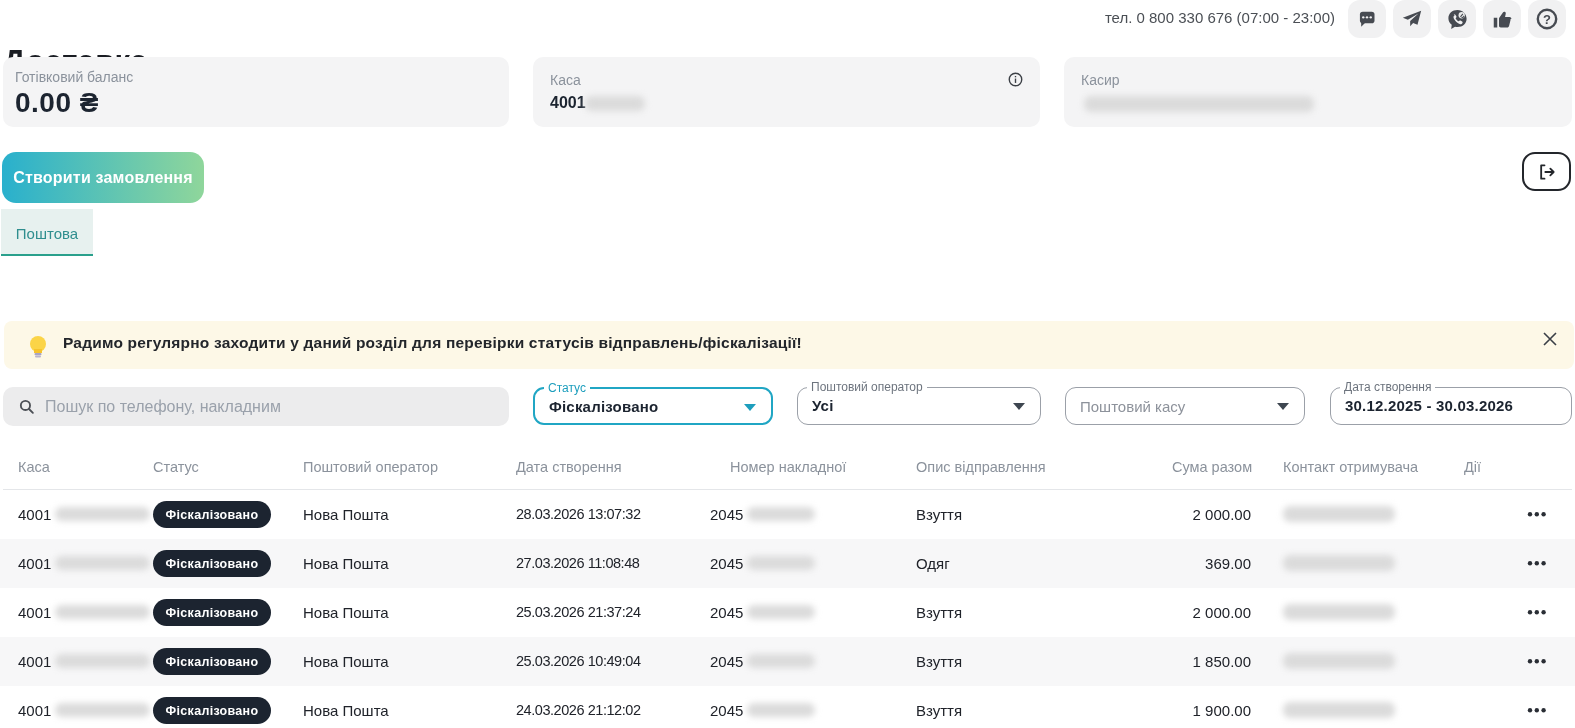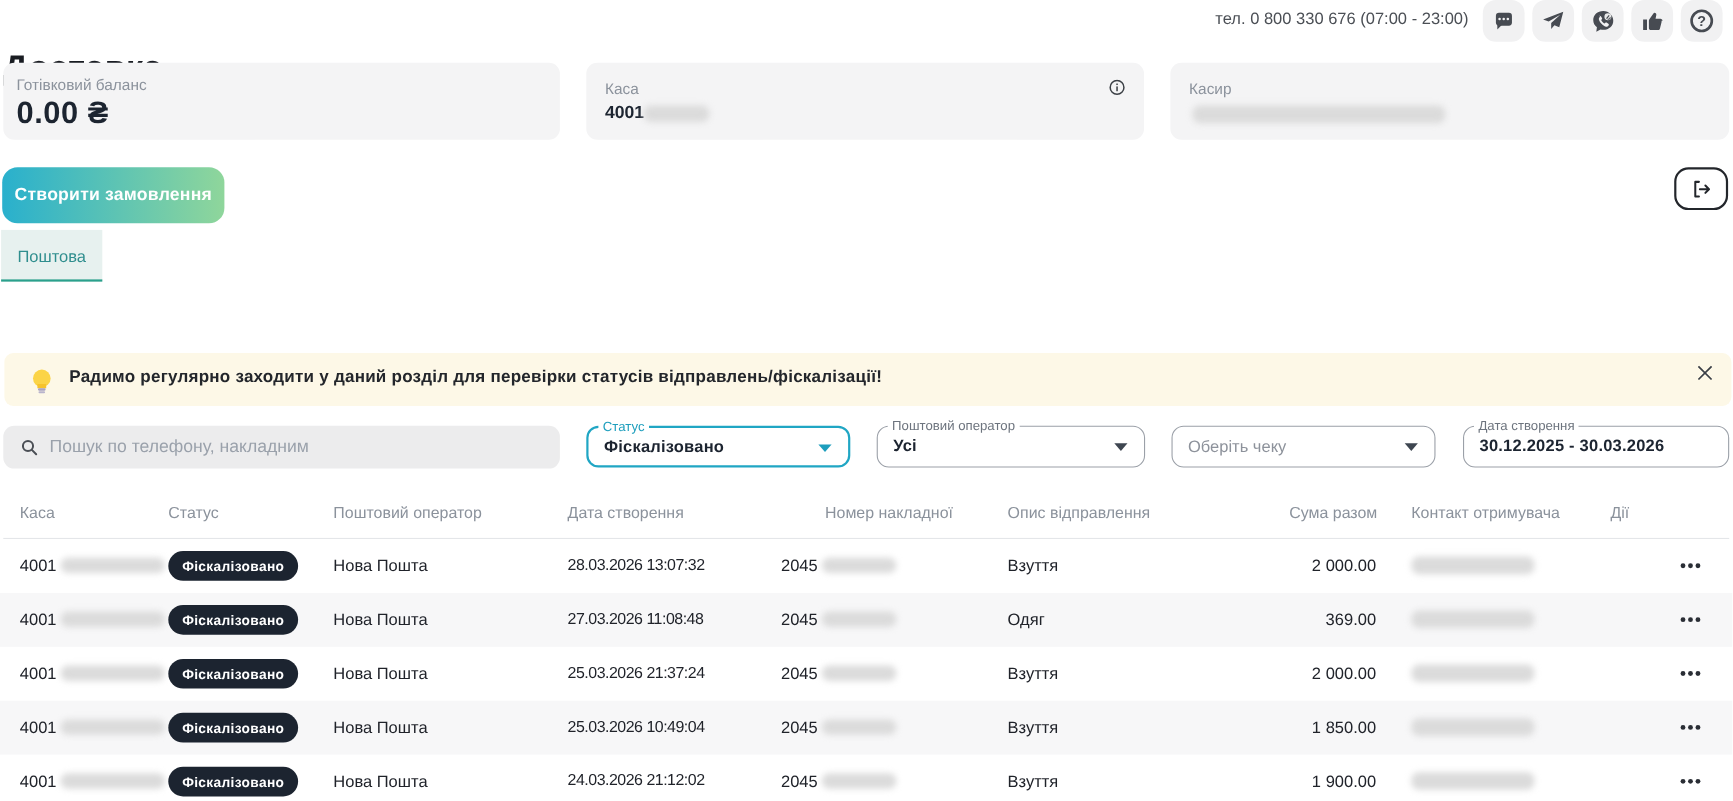--- a/index.html
+++ b/index.html
@@ -150,33 +150,33 @@
     <span class="flabel">Статус</span>
     <div class="selval">Фіскалізовано</div>
     <div class="arr t"></div>
   </div>
 <div class="abs sel gray" style="left:797px; width:244px;">
     <span class="flabel">Поштовий оператор</span>
     <div class="selval">Усі</div>
     <div class="arr"></div>
   </div>
 <div class="abs sel gray" style="left:1065px; width:240px;">
-    <div class="selph">Оберіть чеку</div>
+    <div class="selph">Поштовий касу</div>
     <div class="arr"></div>
   </div>
 <div class="abs sel gray" style="left:1330px; width:242px;">
     <span class="flabel">Дата створення</span>
     <div class="selval">30.12.2025 - 30.03.2026</div>
   </div>
 
 <div class="abs th" style="left:18px;">Каса</div>
 <div class="abs th" style="left:153px;">Статус</div>
 <div class="abs th" style="left:303px;">Поштовий оператор</div>
 <div class="abs th" style="left:516px;">Дата створення</div>
-<div class="abs th" style="left:750px;text-align:right;">Номер накладної</div>
+<div class="abs th" style="left:730px;text-align:right;">Номер накладної</div>
 <div class="abs th" style="left:916px;">Опис відправлення</div>
 <div class="abs th" style="left:1172px;">Сума разом</div>
 <div class="abs th" style="left:1283px;">Контакт отримувача</div>
 <div class="abs th" style="left:1464px;">Дії</div>
 <div class="abs hline"></div>
 <div class="abs row" style="top:490px;">
   <div class="cell" style="left:18px; top:16px;">4001</div>
   <div class="blur" style="left:55px; top:17px; width:95px; height:14px;"></div>
   <div class="pill" style="top:11px;">Фіскалізовано</div>
   <div class="cell" style="left:303px; top:16px;">Нова Пошта</div>

